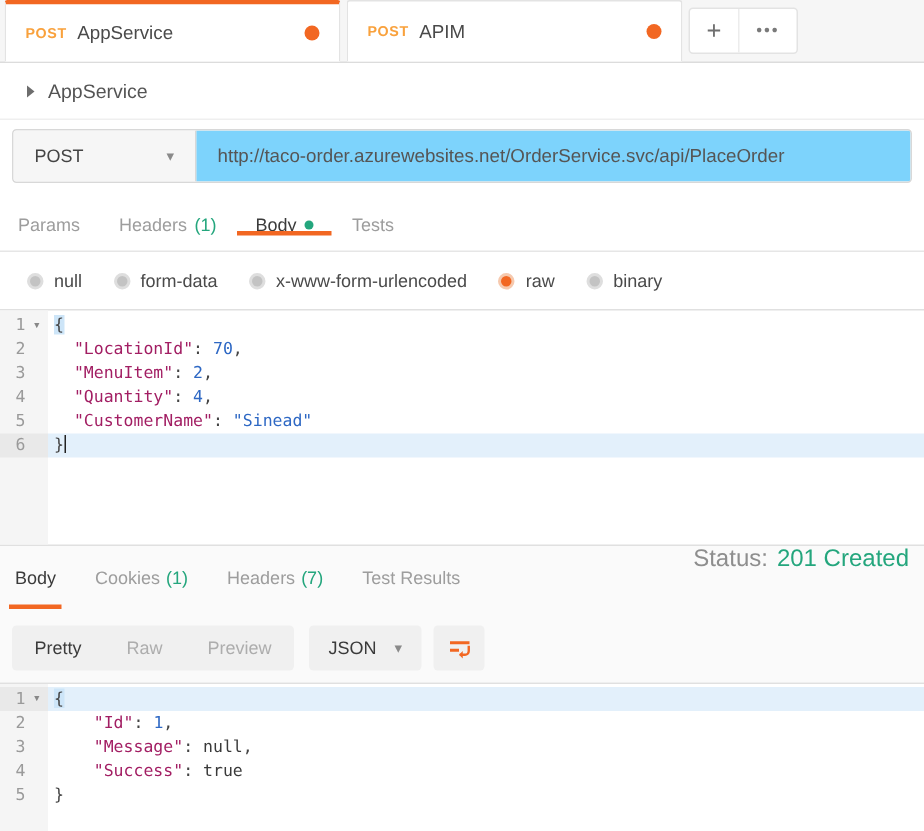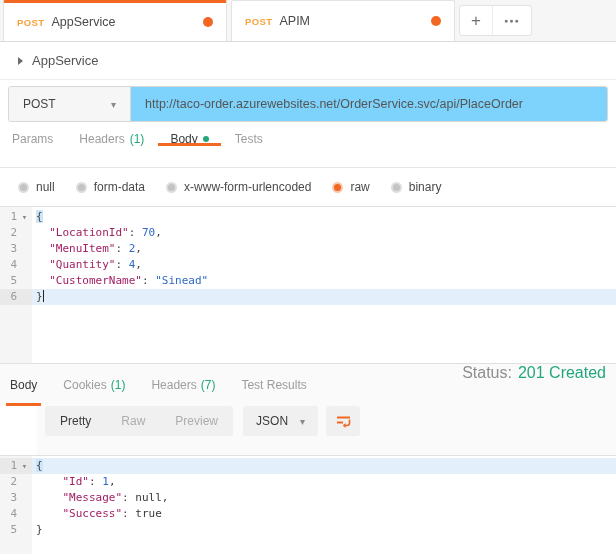--- a/index.html
+++ b/index.html
@@ -36,21 +36,21 @@
   .req-bar { margin:6px 8px 10px 8px; height:36px; display:flex;
              border:1px solid #d8d8d8; border-radius:3px; overflow:hidden; }
   .method-select { width:122px; background:#f6f6f6; border-right:1px solid #d8d8d8;
                    display:flex; align-items:center; justify-content:space-between;
                    padding:0 14px; font-size:12px; color:#444; }
   .chev { font-size:10px; color:#8a8a8a; }
   .url-input { flex:1; border:none; outline:none; background:#7dd3fc; padding:0 14px;
                font-size:12.5px; color:#555; font-family:"Liberation Sans",sans-serif; }
 
   
-  .req-tabs { height:36px; border-bottom:1px solid #e6e6e6; display:flex; align-items:flex-start;
+  .req-tabs { height:36px; border-bottom:1px solid #e6e6e6; display:flex; align-items:center;
               padding-left:12px; }
   .rtab { font-size:12px; color:#9d9d9d; display:flex; align-items:center; gap:5px;
           margin-right:26px; position:relative; }
   .rtab.active { color:#3b3b3b; }
   .rtab.active::after { content:""; position:absolute; left:-12px; right:-12px; bottom:0;
                         height:3px; background:var(--accent); }
   .rtab .count { color:var(--green); }
   .rtab .body-dot { width:6px; height:6px; border-radius:50%; background:var(--green); }
 
   
@@ -88,22 +88,22 @@
   .resp-tab { font-size:12px; color:#9d9d9d; display:flex; align-items:center; gap:4px;
               margin-right:26px; position:relative; }
   .resp-tab.active { color:#3b3b3b; }
   .resp-tab.active::after { content:""; position:absolute; left:-4px; right:-4px; bottom:0;
                             height:3px; background:var(--accent); }
   .resp-tab .count { color:var(--green); }
   .status { margin-left:auto; display:flex; align-items:flex-start; gap:6px; font-size:16px; }
   .status .lbl { color:#8e8e8e; }
   .status .val { color:var(--green); }
 
-  .resp-toolbar { height:49px; background:#fafafa; display:flex; align-items:flex-start;
-                  padding:0 8px 8px 8px;margin-left:37px; }
+  .resp-toolbar { height:49px; background:#fafafa; display:flex; align-items:flex-end;
+                  padding:0 8px 8px 8px; }
   .view-group { display:flex; align-items:center; background:#f0f0f0; border-radius:3px; height:30px; }
   .vmode { padding:0 15px; font-size:12px; color:#adadad; }
   .vmode.active { color:#3b3b3b; }
   .format-select { margin-left:10px; background:#f0f0f0; border-radius:3px; height:30px;
                    display:flex; align-items:center; gap:12px; padding:0 13px;
                    font-size:12px; color:#3b3b3b; }
   .wrap-btn { margin-left:8px; background:#f0f0f0; border-radius:3px; height:30px; width:34px;
               display:flex; align-items:center; justify-content:center; }
 </style>
 </head>

